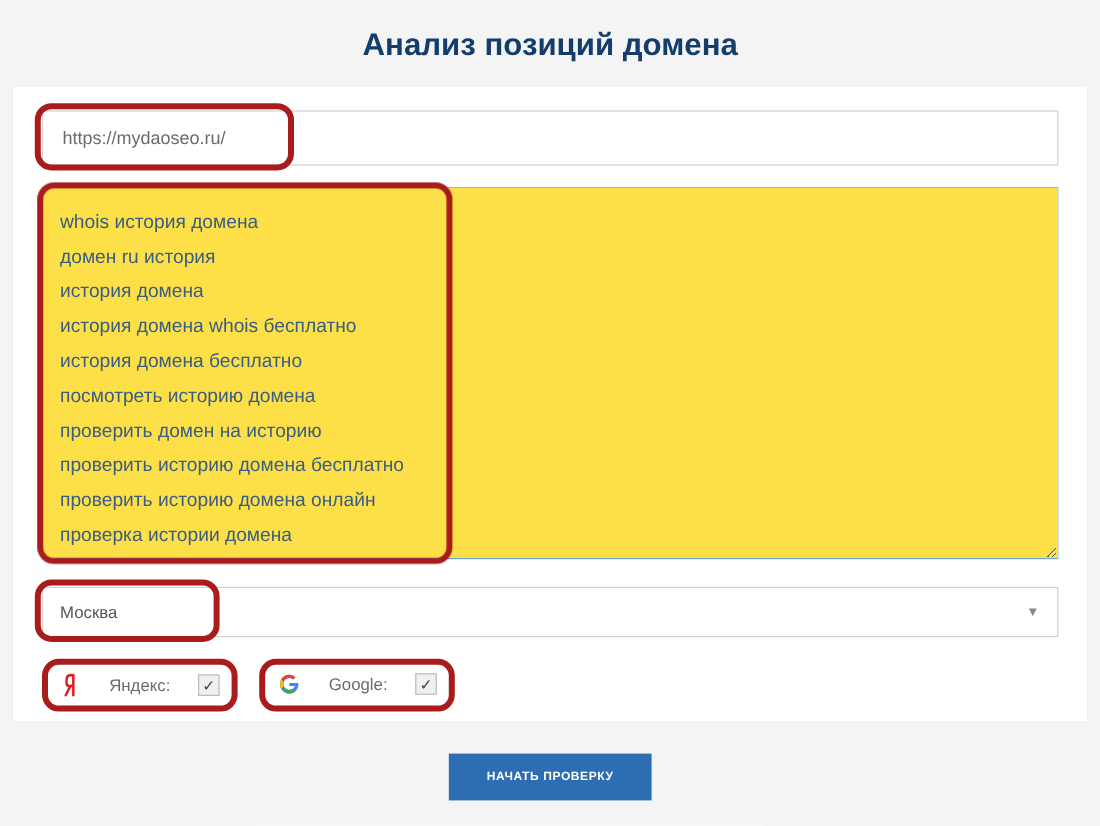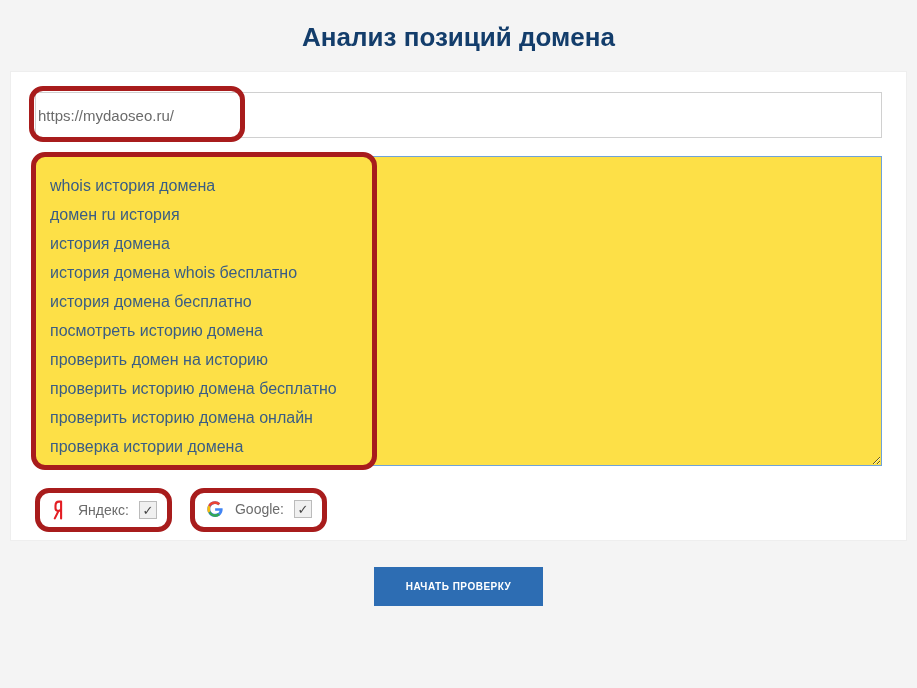--- a/index.html
+++ b/index.html
@@ -34,21 +34,21 @@
       vertical-align: top;
     }
     .url-row {
       position: relative;
       margin-bottom: 18px;
     }
     .url-input {
       width: 100%;
       height: 46px;
       border: 1px solid #d0d0d0;
-      padding: 0 2px;
+      padding: 0 16px;
       font-size: 15px;
       color: #6b6b6b;
       background: #fff;
     }
     .url-highlight {
       position: absolute;
       top: -6px;
       left: -6px;
       padding: 0;
       pointer-events: none;
@@ -121,21 +121,21 @@
     .engines-row {
       display: flex;
       gap: 18px;
     }
     .engine-box {
       position: relative;
     }
     .engine-inner {
       display: flex;
       align-items: center;
-      gap: 10px;
+      gap: 23px;
       padding: 6px 10px;
     }
     .engine-label {
       font-size: 14px;
       color: #6b6b6b;
     }
     .engine-checkbox {
       width: 18px;
       height: 18px;
       border: 1px solid #bbb;
@@ -204,20 +204,29 @@
 посмотреть историю домена
 проверить домен на историю
 проверить историю домена бесплатно
 проверить историю домена онлайн
 проверка истории домена</textarea>
     <div class="highlight-box keywords-highlight">
       <div class="keywords-highlight-inner"></div>
     </div>
   </div>
 
+  <div class="region-row">
+    <select class="region-select">
+      <option>Москва</option>
+    </select>
+    <span class="region-arrow">▼</span>
+    <div class="highlight-box region-highlight">
+      <div class="region-highlight-inner"></div>
+    </div>
+  </div>
 
   <div class="engines-row">
 
     <div class="engine-box highlight-box">
       <div class="engine-inner">
         <span class="yandex-icon">
           <svg viewBox="0 0 20 28">
             <path d="M 13 2 L 13 12 Q 13 15 10 15 L 8 15 Q 5 15 5 11 L 5 8 Q 5 2 10 2 L 13 2 M 13 2 L 13 26 M 9 16 L 4 26" stroke="#e31e24" stroke-width="3" fill="none" stroke-linecap="round"></path>
           </svg>
         </span>

